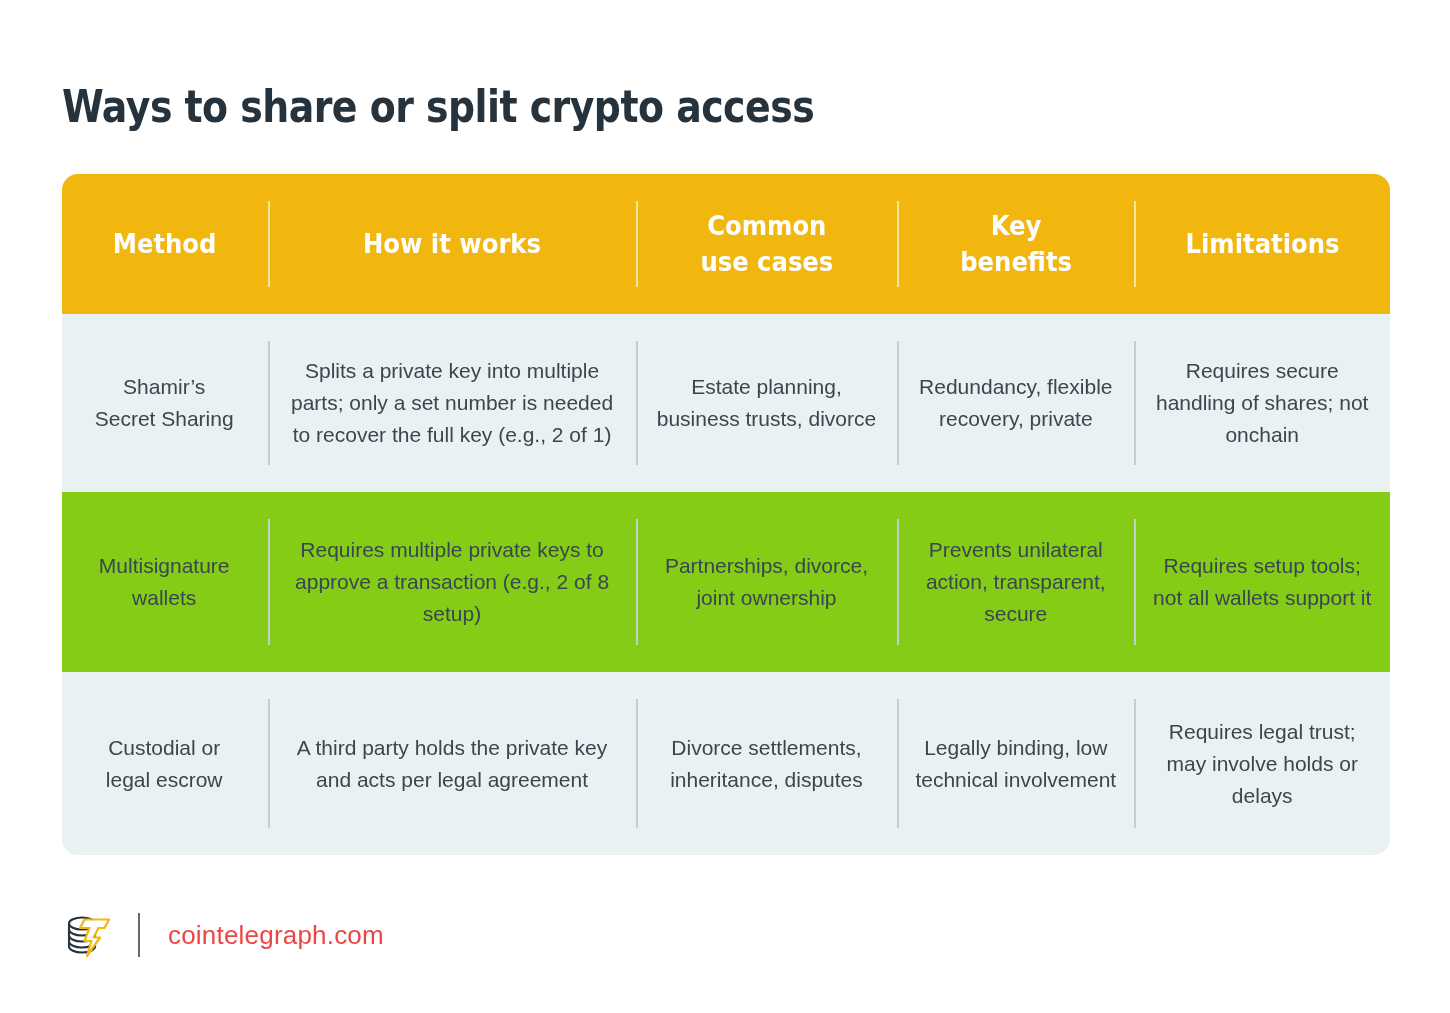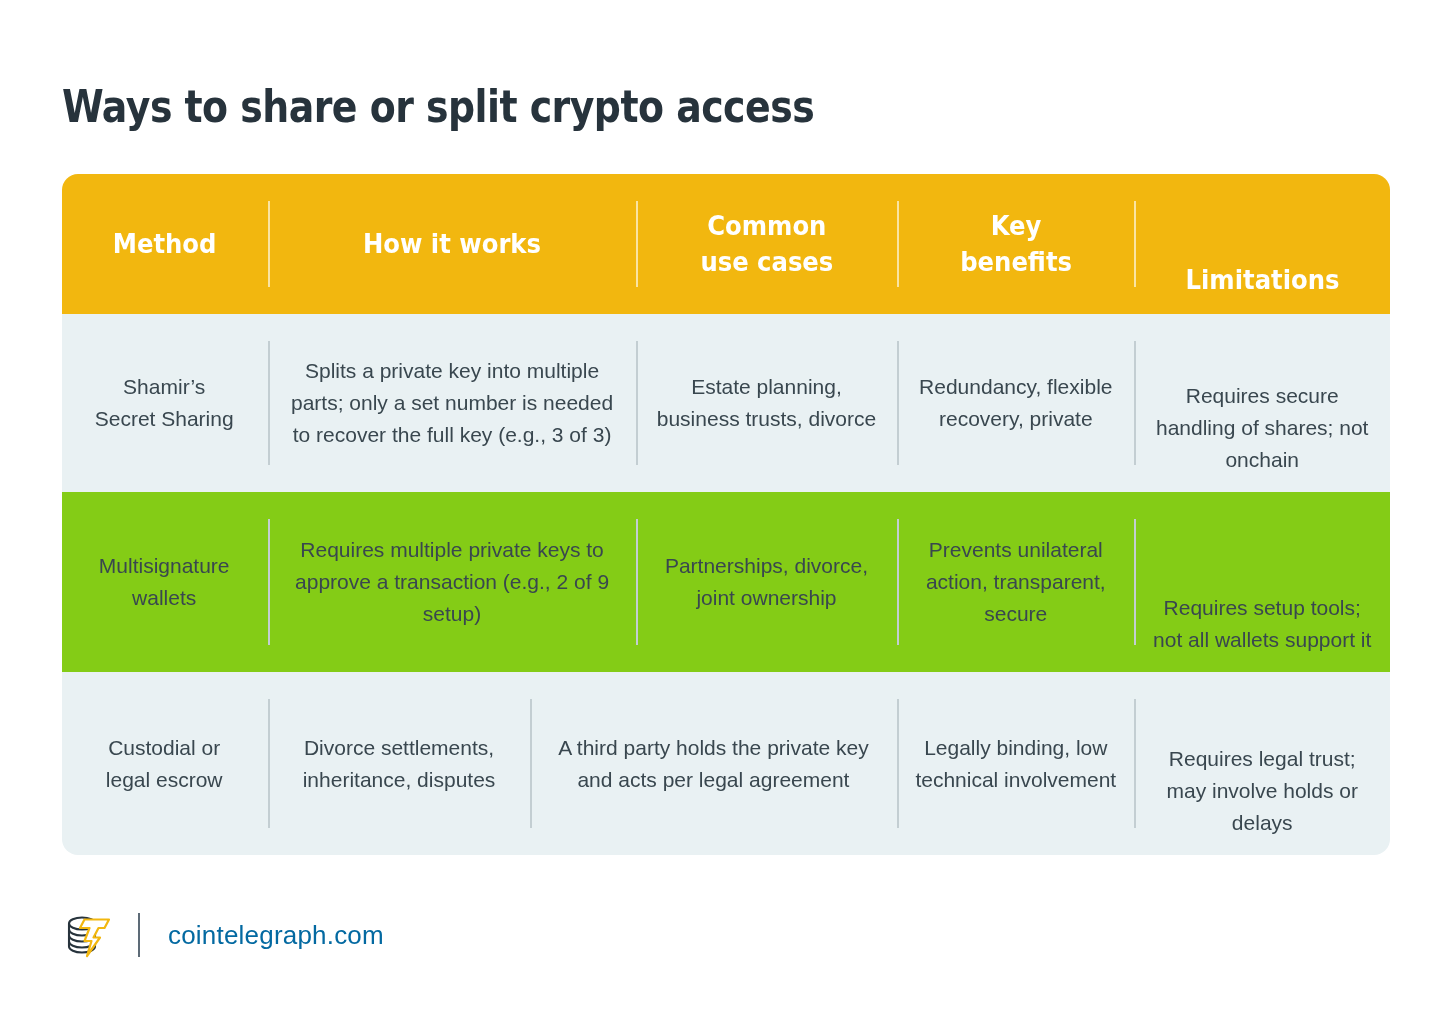--- a/index.html
+++ b/index.html
@@ -69,21 +69,21 @@
     text-align: center;
     padding: 16px 14px;
     position: relative;
   }
 
   
   .col-1 { width: 213px; padding-left: 12px; }
   .col-2 { width: 380px; }
   .col-3 { width: 270px; }
   .col-4 { width: 245px; }
-  .col-5 { width: 264px; align-items: flex-end; }
+  .col-5 { width: 264px; }
 
   
   .t-cell.sep::before {
     content: "";
     position: absolute;
     left: 0;
     top: 27px;
     bottom: 27px;
     width: 2px;
   }
@@ -132,21 +132,21 @@
     width: 2px;
     height: 44px;
     background: #5d6b77;
     margin: 0 28px 0 24px;
     flex: 0 0 auto;
   }
   .footer-url {
     font-family: "Liberation Sans", sans-serif;
     font-size: 26px;
     line-height: 32px;
-    color: #0369a1;
+    color: #ef4444;
     letter-spacing: 0.2px;
   }
 </style>
 </head>
 <body>
 
 <div class="page">
 
   <h1 class="page-title">Ways to share or split crypto access</h1>
 
@@ -171,62 +171,62 @@
         <span class="th-text">Limitations</span>
       </div>
     </div>
 
     <div class="t-row t-body-alt row-h1">
       <div class="t-cell col-1">
         <span class="td-text">Shamir’s
 Secret Sharing</span>
       </div>
       <div class="t-cell col-2 sep">
-        <span class="td-text">Splits a private key into multiple parts; only a set number is needed to recover the full key (e.g., 3 of 3)</span>
+        <span class="td-text">Splits a private key into multiple parts; only a set number is needed to recover the full key (e.g., 2 of 1)</span>
       </div>
       <div class="t-cell col-3 sep">
         <span class="td-text">Estate planning, business trusts, divorce</span>
       </div>
       <div class="t-cell col-4 sep">
         <span class="td-text">Redundancy, flexible recovery, private</span>
       </div>
       <div class="t-cell col-5 sep">
         <span class="td-text">Requires secure handling of shares; not onchain</span>
       </div>
     </div>
 
     <div class="t-row t-body-plain row-h2">
       <div class="t-cell col-1">
         <span class="td-text">Multisignature
 wallets</span>
       </div>
       <div class="t-cell col-2 sep">
-        <span class="td-text">Requires multiple private keys to approve a transaction (e.g., 2 of 9 setup)</span>
+        <span class="td-text">Requires multiple private keys to approve a transaction (e.g., 2 of 8 setup)</span>
       </div>
       <div class="t-cell col-3 sep">
         <span class="td-text">Partnerships, divorce, joint ownership</span>
       </div>
       <div class="t-cell col-4 sep">
         <span class="td-text">Prevents unilateral action, transparent, secure</span>
       </div>
       <div class="t-cell col-5 sep">
         <span class="td-text">Requires setup tools; not all wallets support it</span>
       </div>
     </div>
 
     <div class="t-row t-body-alt row-h3">
       <div class="t-cell col-1">
         <span class="td-text">Custodial or
 legal escrow</span>
       </div>
+      <div class="t-cell col-2 sep">
+        <span class="td-text">A third party holds the private key and acts per legal agreement</span>
+      </div>
       <div class="t-cell col-3 sep">
         <span class="td-text">Divorce settlements, inheritance, disputes</span>
-      </div>
-      <div class="t-cell col-2 sep">
-        <span class="td-text">A third party holds the private key and acts per legal agreement</span>
       </div>
       <div class="t-cell col-4 sep">
         <span class="td-text">Legally binding, low technical involvement</span>
       </div>
       <div class="t-cell col-5 sep">
         <span class="td-text">Requires legal trust; may involve holds or delays</span>
       </div>
     </div>
 
   </div>

